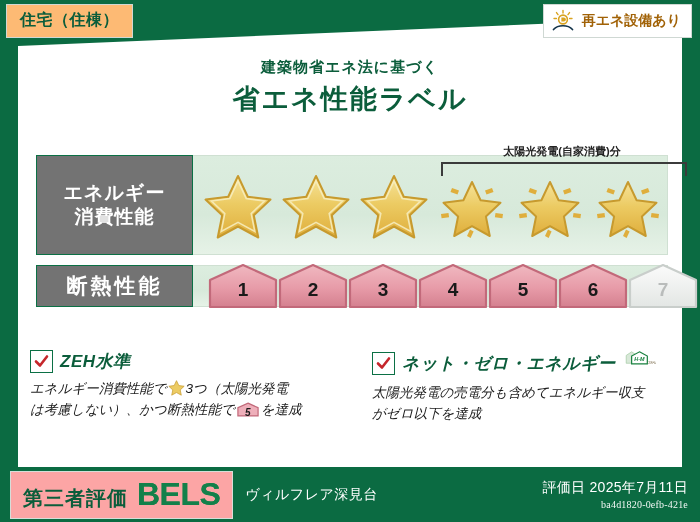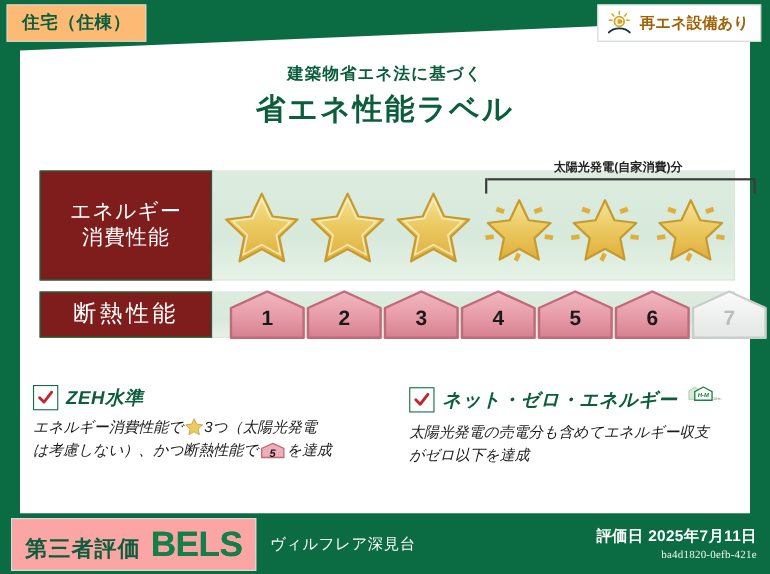--- a/index.html
+++ b/index.html
@@ -63,22 +63,22 @@
   
   .row{
     position:absolute;left:36px;right:32px;
     display:flex;align-items:stretch;
     z-index:5;
   }
   .row-energy{top:155px;height:100px;}
   .row-insul{top:265px;height:42px;}
 
   .row-label{
-    background:#7f1d1d;
-    color:#fff;font-weight:normal;
+    background:#737373;
+    color:#fff;font-weight:bold;
     display:flex;flex-direction:column;
     align-items:center;justify-content:center;
     width:155px;flex:0 0 155px;
     border:1px solid #0b7045;
     line-height:1.25;
   }
   .row-label span{display:block;}
   .row-energy .row-label{font-size:19px;letter-spacing:1px;}
   .row-insul .row-label{font-size:21px;letter-spacing:3px;}
 
@@ -204,21 +204,21 @@
     font-size:32px;font-weight:bold;letter-spacing:-0.5px;
     background:linear-gradient(180deg,#1f9d57 0%,#0b6b3c 100%);
     -webkit-background-clip:text;background-clip:text;color:#13804a;
   }
   .bldg-name{
     color:#ffffff;font-size:14px;margin-left:12px;letter-spacing:.5px;
   }
   .bottom-right{
     margin-left:auto;margin-right:12px;text-align:right;color:#fff;
   }
-  .eval-date{font-size:14px;font-weight:bold;letter-spacing:.3px;padding-left:42px;}
+  .eval-date{font-size:14px;font-weight:normal;letter-spacing:.3px;padding-left:42px;}
   .eval-id{font-size:10px;letter-spacing:.2px;margin-top:2px;opacity:.95;
            font-family:"Liberation Serif","DejaVu Serif",serif;}
 
   
   .watermark{
     position:absolute;left:0;right:0;top:215px;
     text-align:center;font-size:52px;font-weight:bold;
     color:rgba(255,255,255,0.45);
     letter-spacing:6px;z-index:4;pointer-events:none;
   }

